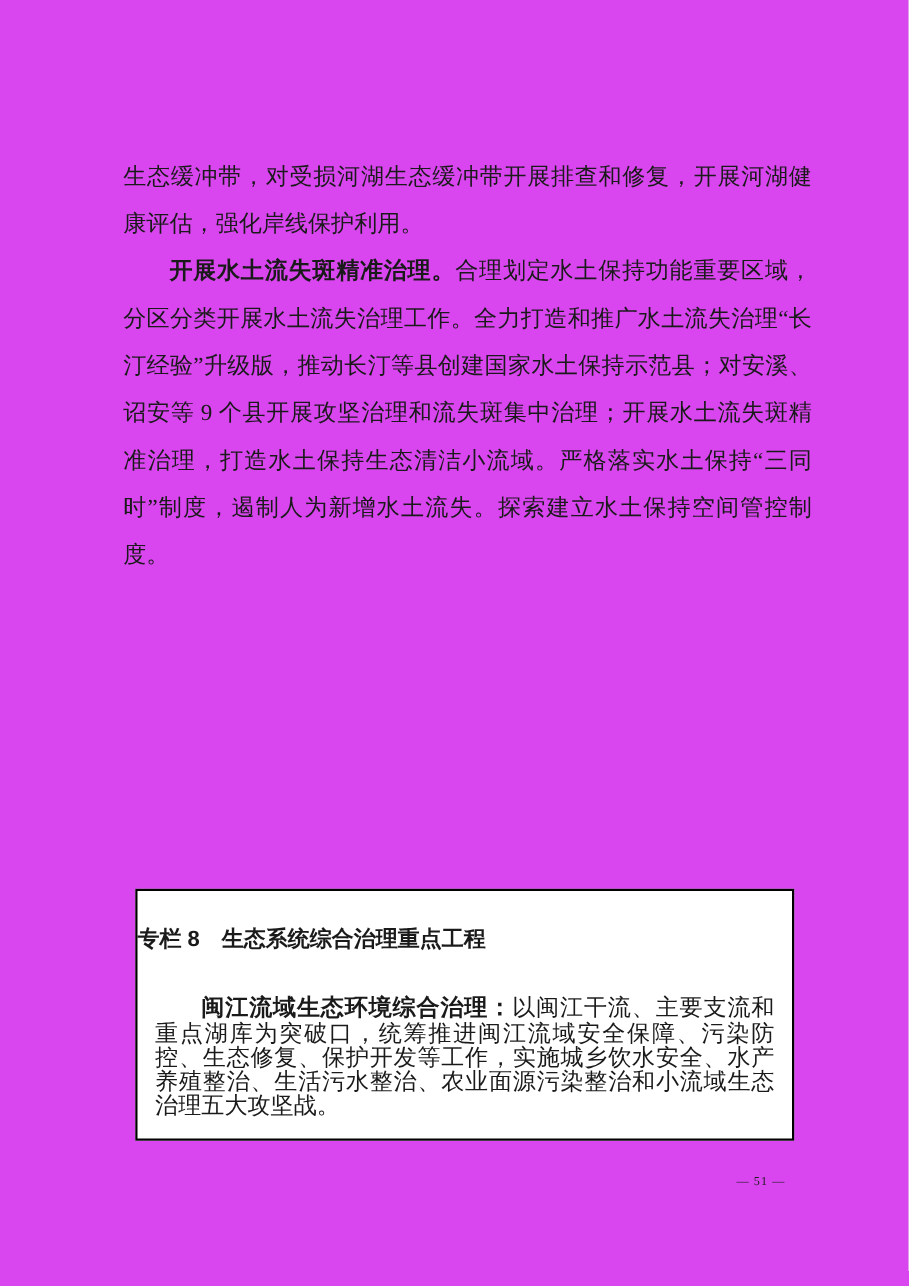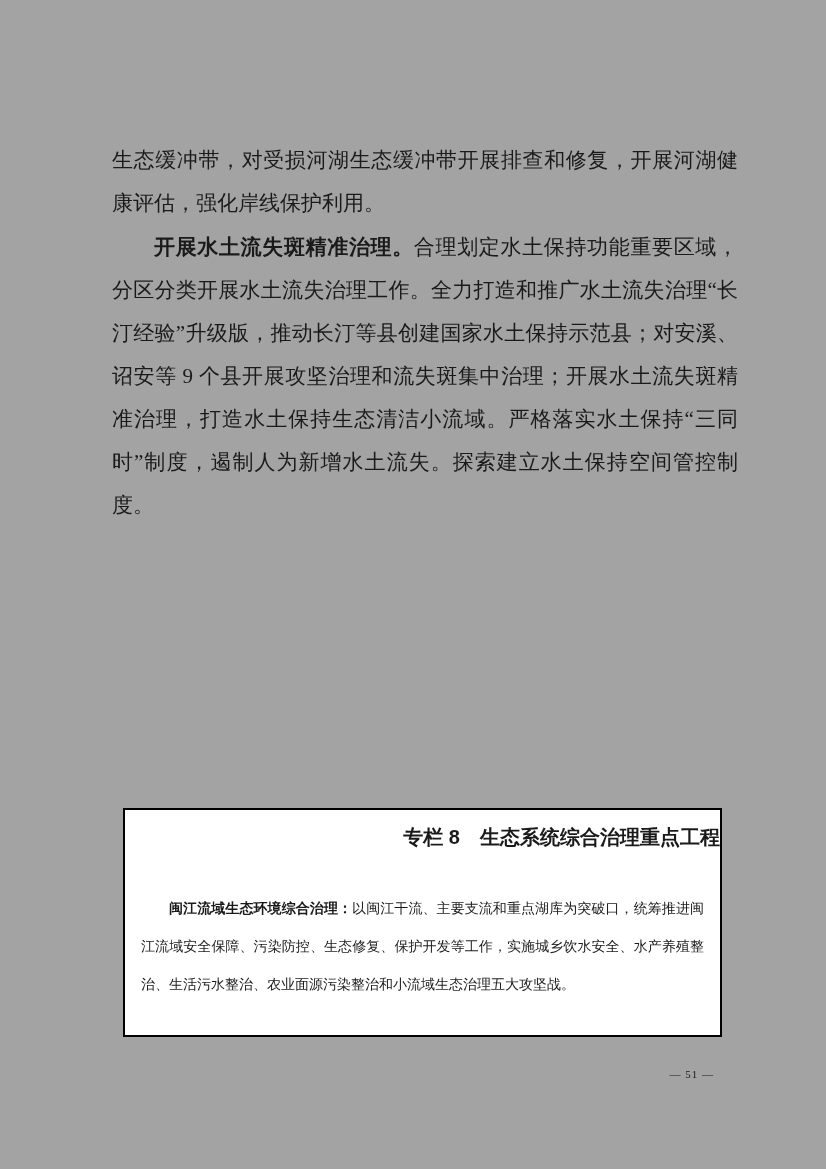--- a/index.html
+++ b/index.html
@@ -1,21 +1,21 @@
 <!DOCTYPE html>
 <html><head>
 <meta charset="utf-8">
 <style>
   html, body { margin: 0; padding: 0; background: #e8e8e8; }
   .page {
     position: relative;
     width: 826px;
     height: 1169px;
     margin: 0 auto;
-    background: #a3a3a3;
+    background: #d946ef;
     font-family: "Liberation Serif", serif;
     color: #1a1a1a;
     overflow: hidden;
   }
   .content {
     position: absolute;
     left: 112px;
     top: 139px;
     width: 626px;
     font-size: 21px;
@@ -36,30 +36,30 @@
     position: absolute;
     left: 123px;
     top: 808px;
     width: 599px;
     height: 229px;
     border: 2px solid #000000;
     box-sizing: border-box;
     background: #ffffff;
   }
   .panel-title {
-    margin-top: 14px;
-    text-align: right;
+    margin-top: 30px;
+    text-align: left;
     font-size: 20px;
     font-weight: 700;
     font-family: "Liberation Sans", sans-serif;
   }
   .panel-body {
     margin: 38px 16px 0 16px;
-    font-size: 14px;
-    line-height: 38px;
+    font-size: 21px;
+    line-height: 22px;
     text-align: justify;
   }
   .panel-body p { margin: 0; text-indent: 2em; }
   .page-number {
     position: absolute;
     top: 1068px;
     right: 112px;
     font-size: 11px;
     letter-spacing: 1px;
     color: #1a1a1a;

